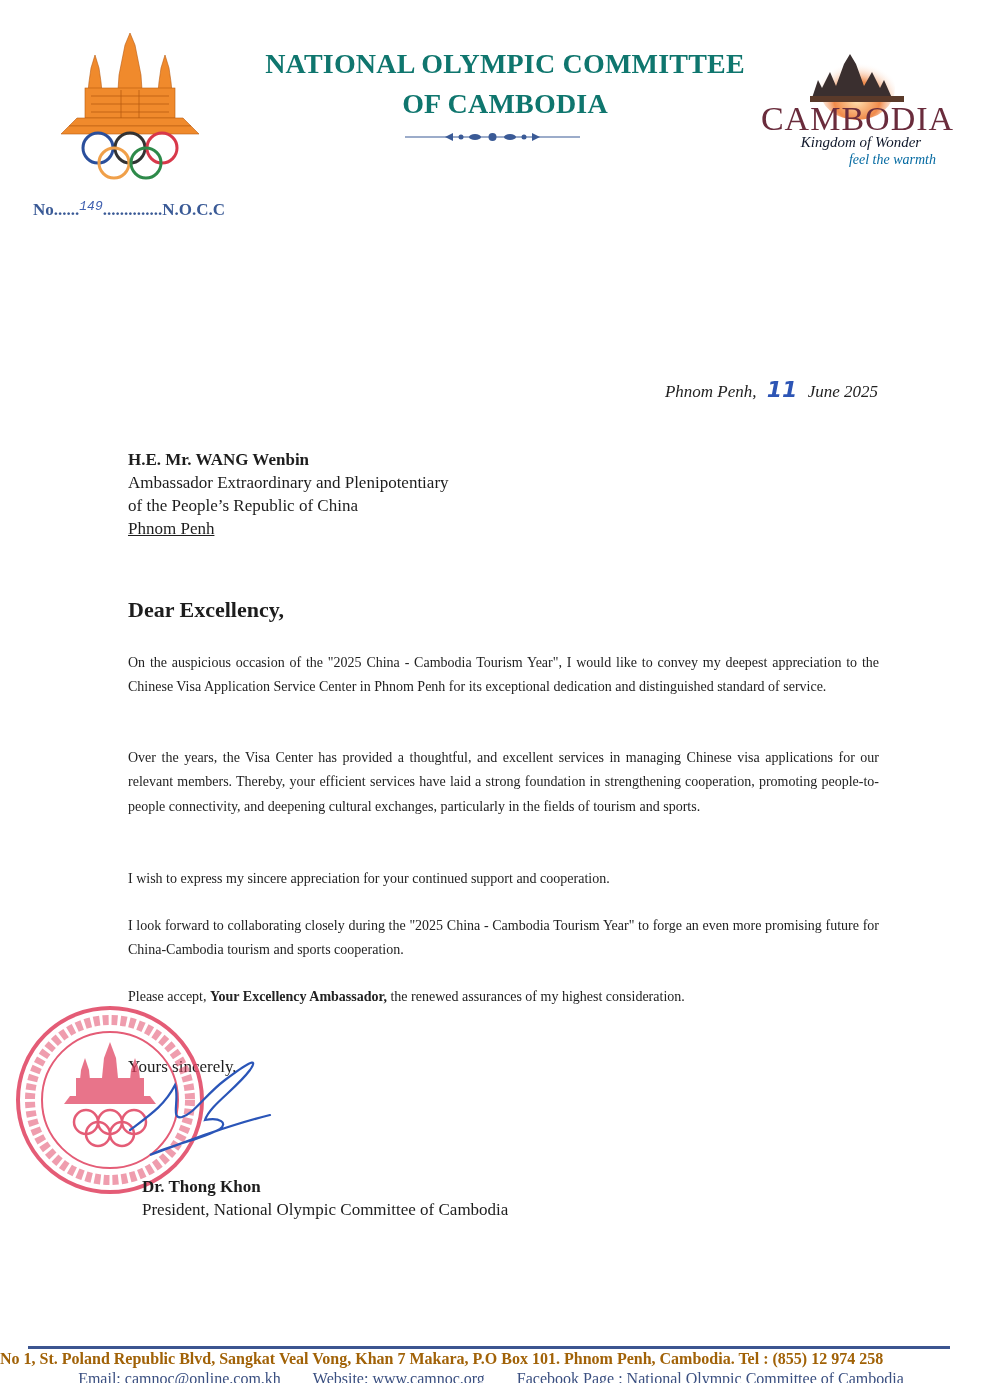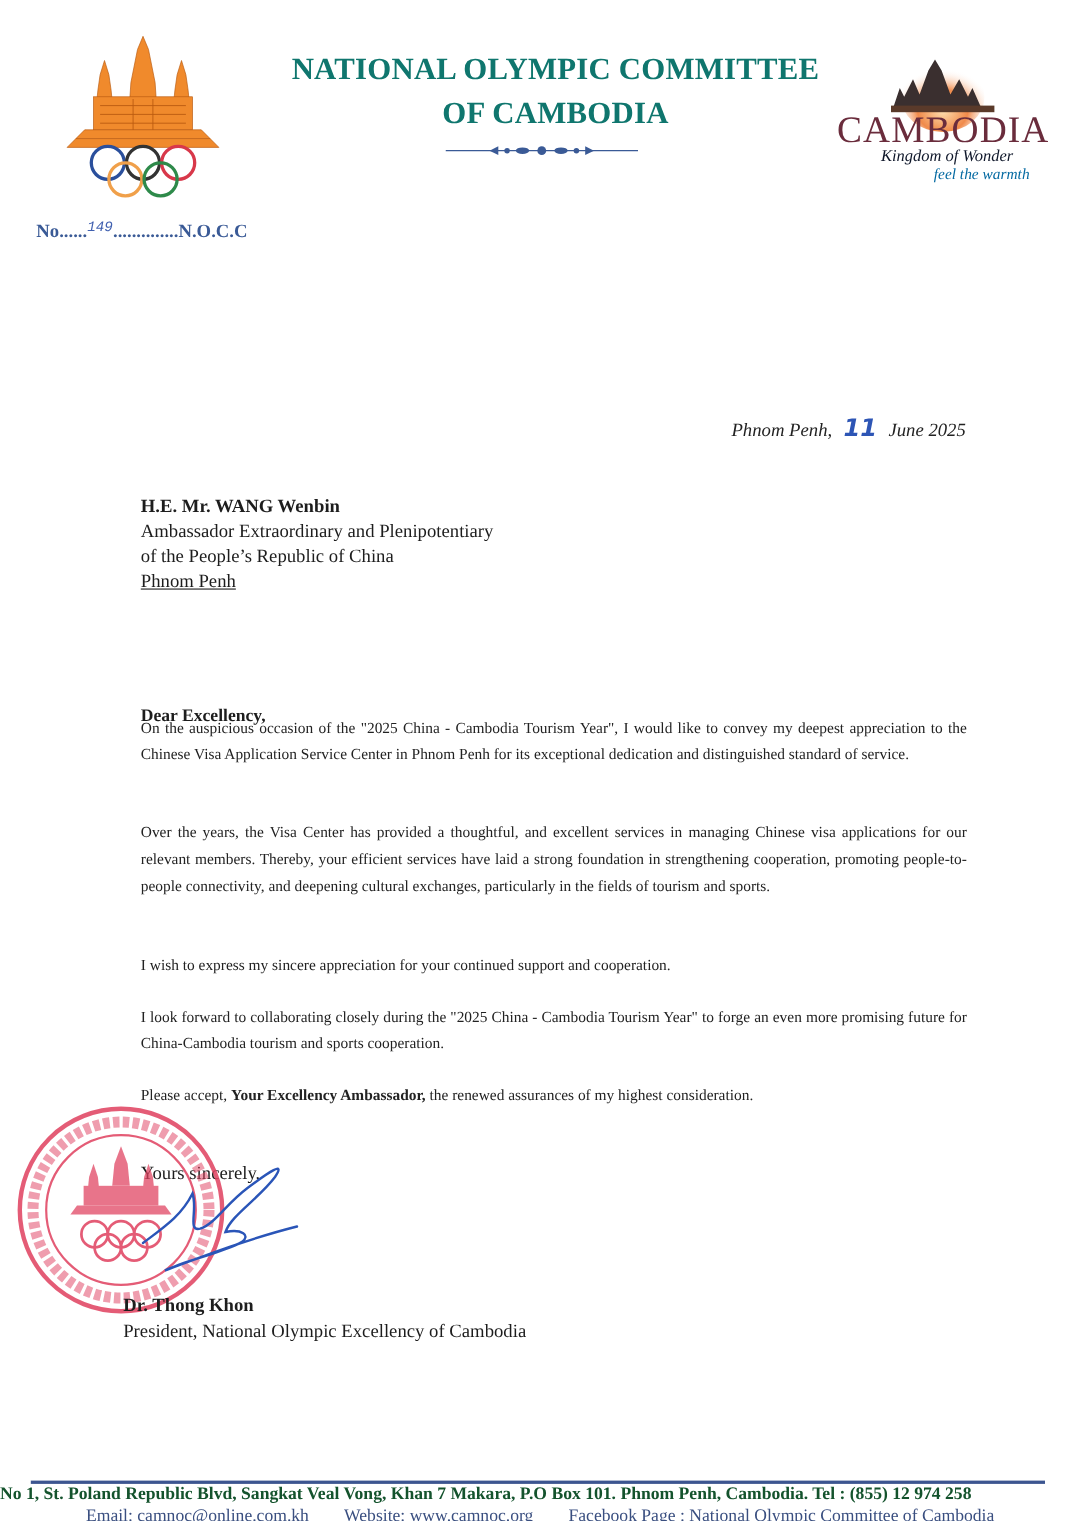--- a/index.html
+++ b/index.html
@@ -10,33 +10,33 @@
   #org-line2 { top:88px; }
   .ornament { left:405px; top:130px; width:175px; height:14px; }
   .ref-no { left:33px; top:200px; font-weight:bold; color:#3a5a96; font-size:17px; }
   .ref-no .hand { color:#4060b0; font-family:Liberation Mono, monospace; font-weight:normal; font-size:13px; font-style:italic; position:relative; top:-5px; }
   .ref-no .dots { letter-spacing:0; }
   .date-line { right:104px; top:377px; font-style:italic; font-size:17px; color:#222;text-align:right; }
   .date-line .day { color:#2d55b5; font-family:"DejaVu Sans", sans-serif; font-weight:bold; font-style:italic; font-size:22px; margin:0 6px; }
   .addr { left:128px; top:448px; font-size:17px; line-height:23px; }
   .addr .name { font-weight:bold; }
   .addr .city { text-decoration:underline; }
-  .salutation { left:128px; top:597px; font-size:16px; font-weight:bold;margin-top:45px; }
+  .salutation { left:128px; top:597px; font-size:22px; font-weight:bold; }
   .para { left:128px; width:751px; font-size:14px; line-height:24.4px; text-align:justify; color:#222; }
   #p1 { top:651px; }
   #p2 { top:746px; }
   #p3 { top:867px; }
   #p4 { top:914px; }
   #p5 { top:985px; }
   .para b { font-weight:bold; }
   .closing { left:128px; top:1057px; font-size:17px; }
-  .sig-block { left:112px; top:1175px; font-size:17px; line-height:23px; }
+  .sig-block { left:142px; top:1175px; font-size:17px; line-height:23px; }
   .sig-block .name { font-weight:bold; }
   .footer-rule { left:28px; top:1346px; width:922px; height:3px; background:#3c5590; }
-  .footer-l1 { left:0; width:868px; top:1350px; text-align:center; font-size:16px; font-weight:bold; color:#14532d; white-space:nowrap; }
+  .footer-l1 { left:0; width:868px; top:1350px; text-align:center; font-size:16px; font-weight:bold; color:#a16207; white-space:nowrap; }
   .footer-l2 { left:0; width:982px; top:1370px; text-align:center; font-size:16px; color:#3a4f80; white-space:nowrap; }
   .footer-l2 span { margin:0 14px; }
   .cam-logo { left:752px; top:50px; width:210px; height:125px; }
   .cam-word { left:755px; top:100px; width:205px; text-align:center; font-family:"Liberation Serif", serif; font-size:34px; color:#6a2c3c; letter-spacing:1px; }
   .cam-sub1 { left:786px; top:134px; width:150px; text-align:center; font-style:italic; font-family:"Liberation Serif", serif; font-size:15px; color:#0f172a; }
   .cam-sub2 { left:786px; top:152px; width:150px; text-align:right; font-style:italic; font-family:Liberation Serif, serif; font-size:14px; color:#0369a1; }
   .noc-logo { left:55px; top:30px; width:150px; height:150px; }
   .stamp { left:10px; top:1000px; width:200px; height:200px; }
   .signature { left:110px; top:1045px; width:170px; height:120px; }
 </style>
@@ -150,21 +150,21 @@
     <circle cx="112" cy="134" r="12"></circle>
   </g>
 </svg>
 
 <svg class="abs signature" viewBox="0 0 170 120">
   <path d="M20,85 C40,70 55,60 65,40 C70,55 60,75 72,72 C85,68 95,50 115,35 C135,20 150,10 140,25 C125,45 100,60 95,75 C110,72 118,78 110,84 C90,95 60,100 40,110 C80,95 120,80 160,70" fill="none" stroke="#2a55b8" stroke-width="2.2" stroke-linecap="round"></path>
 </svg>
 
 <div class="abs sig-block">
   <div class="name">Dr. Thong Khon</div>
-  <div>President, National Olympic Excellency of Cambodia</div>
+  <div>President, National Olympic Committee of Cambodia</div>
 </div>
 
 <div class="abs footer-rule"></div>
 <div class="abs footer-l1">No 1, St. Poland Republic Blvd, Sangkat Veal Vong, Khan 7 Makara, P.O Box 101. Phnom Penh, Cambodia. Tel : (855) 12 974 258</div>
 <div class="abs footer-l2">
   <span>Email: camnoc@online.com.kh</span>
   <span>Website: www.camnoc.org</span>
   <span>Facebook Page : National Olympic Committee of Cambodia</span>
 </div>
 

